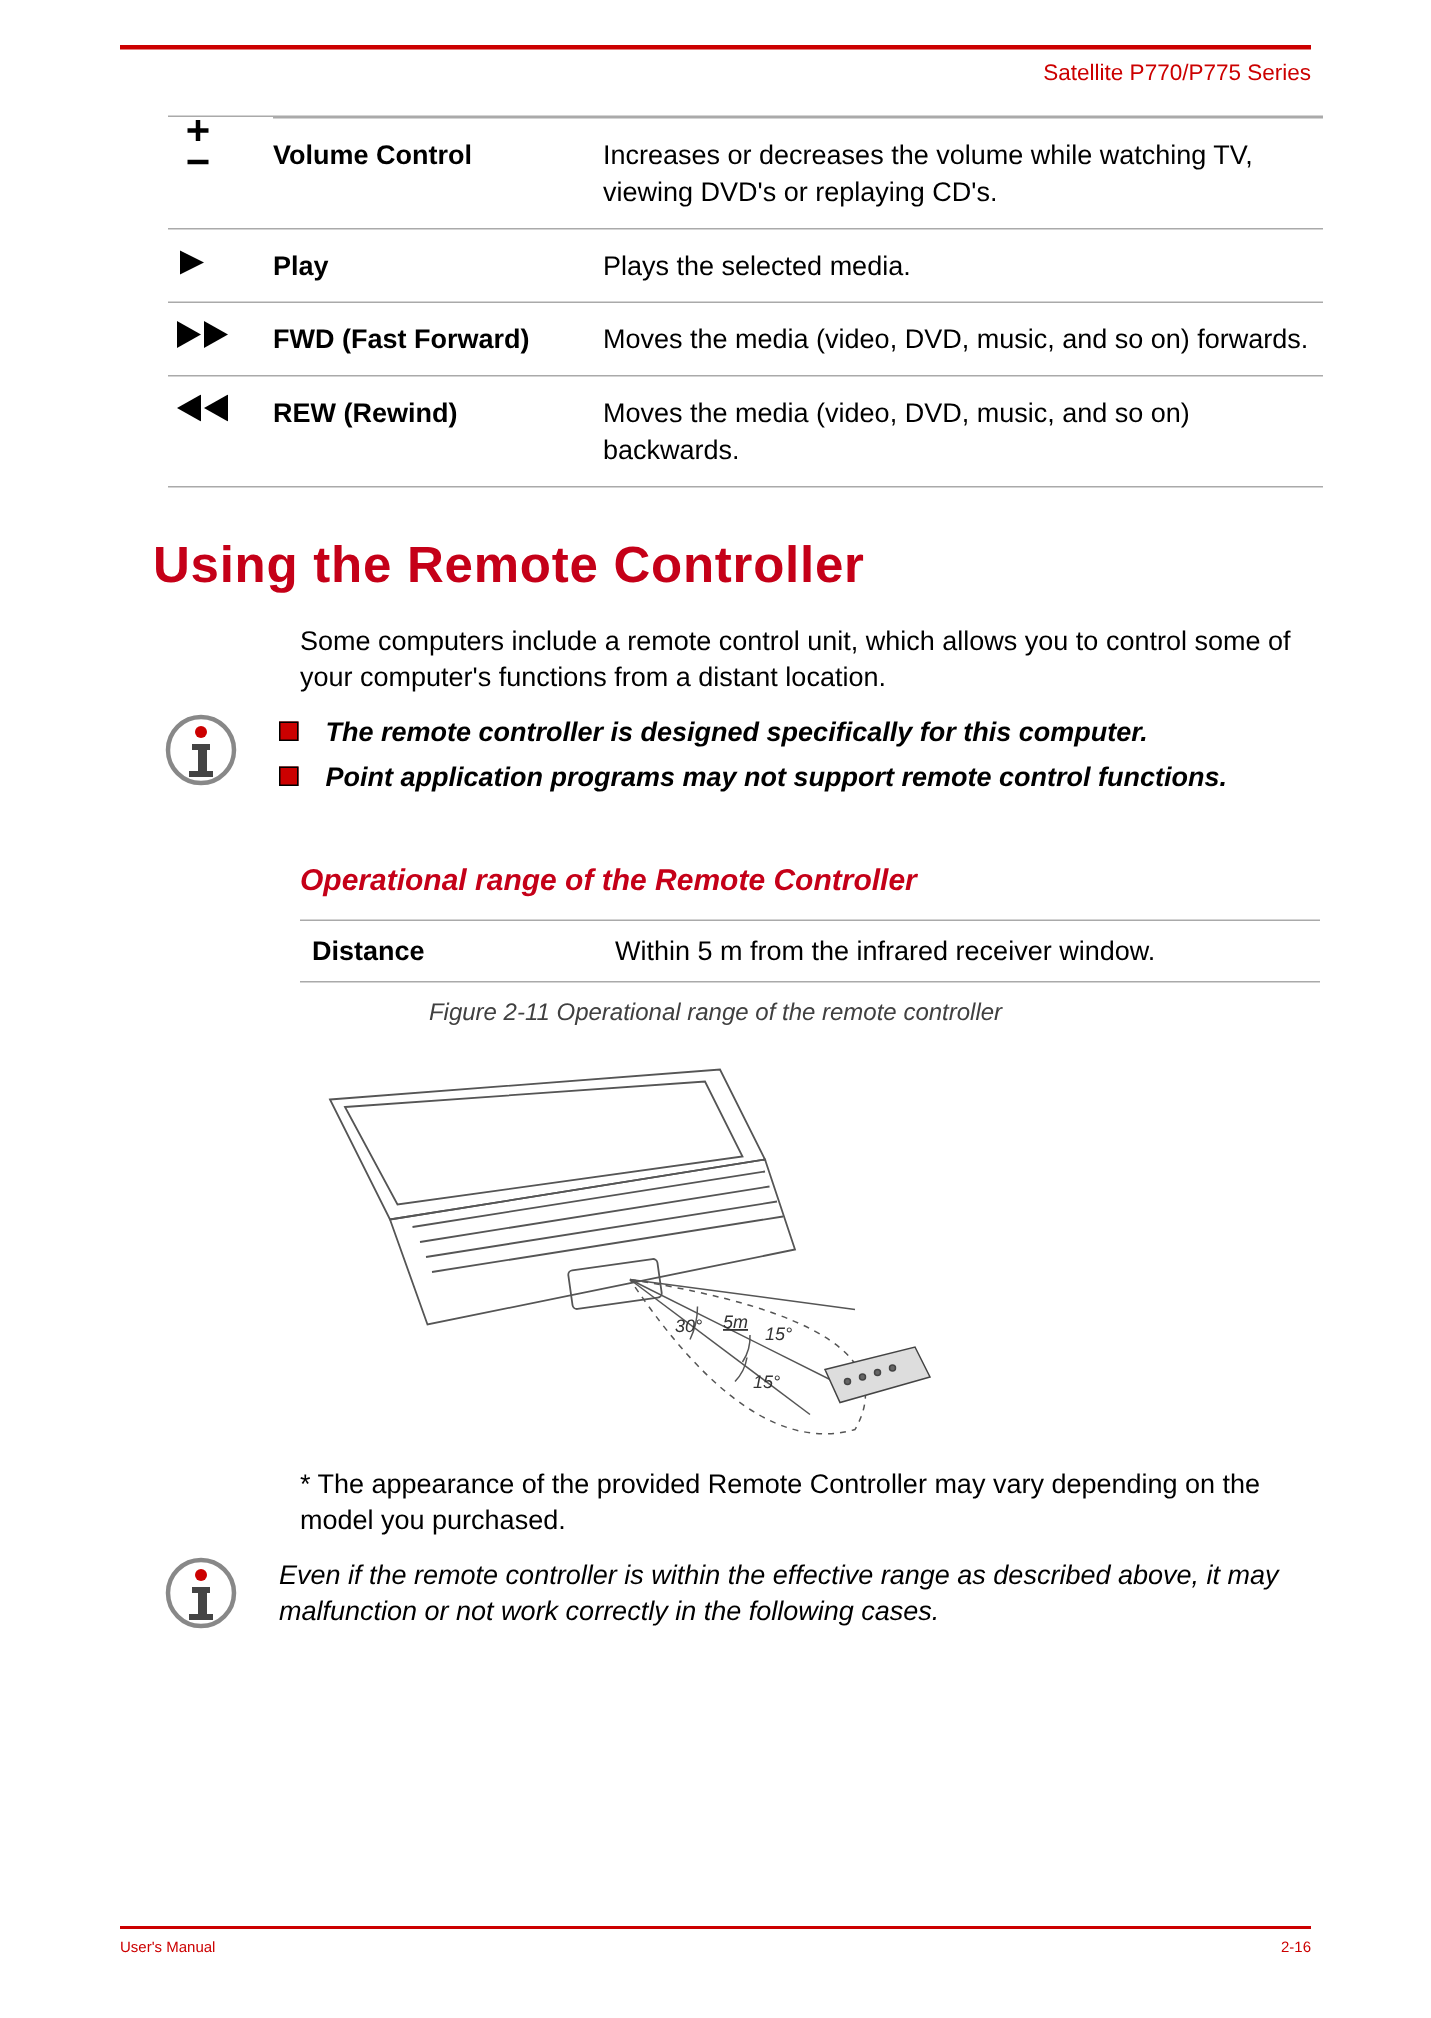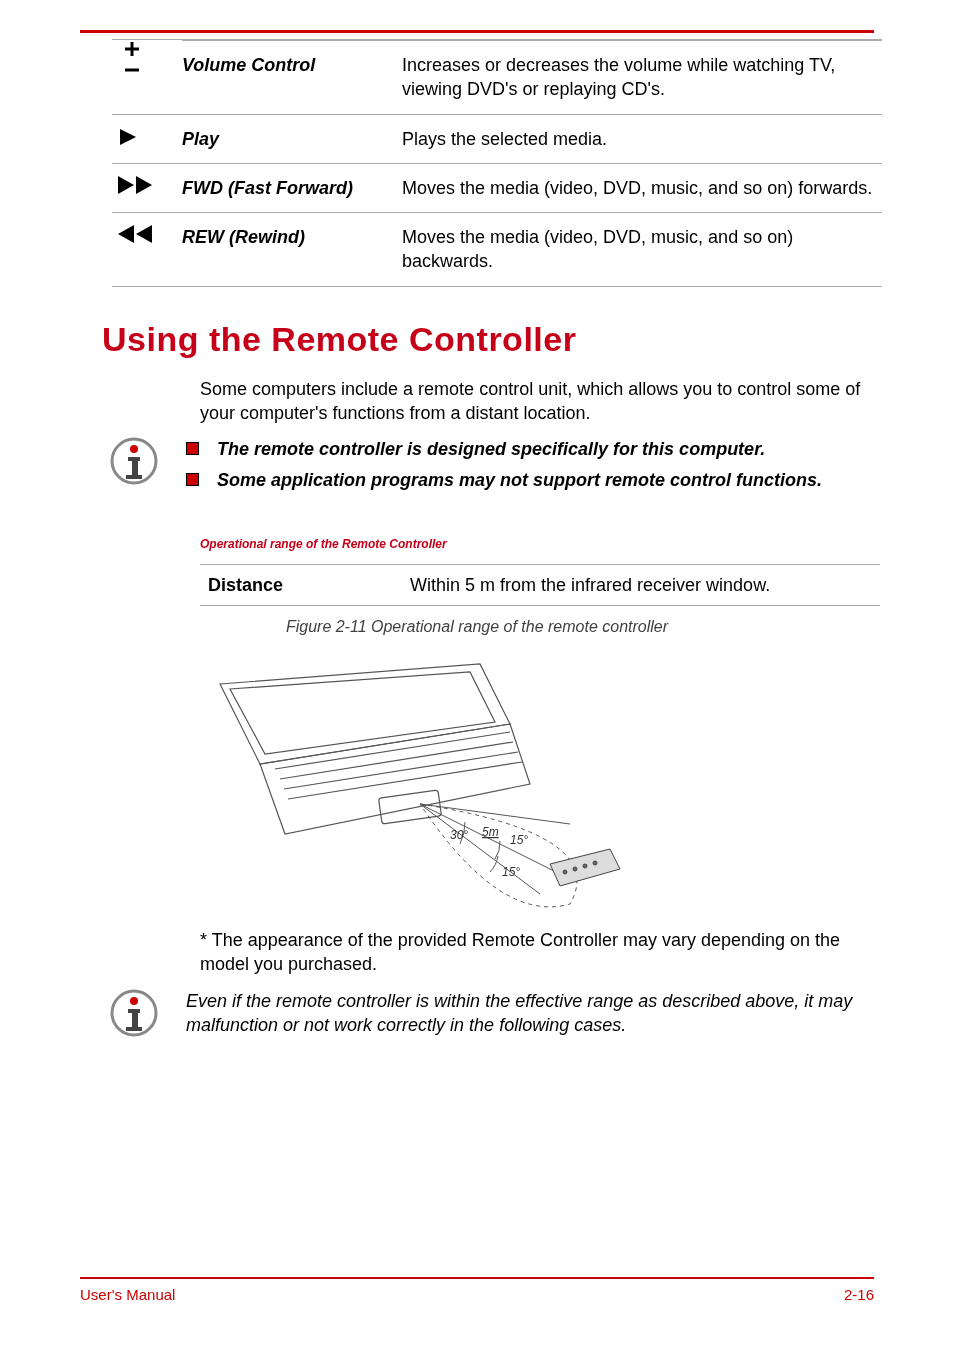--- a/index.html
+++ b/index.html
@@ -37,21 +37,20 @@
       flex-shrink: 0;
       display: flex;
       align-items: center;
       justify-content: flex-start;
       padding-left: 6px;
     }
     .ctl-label {
       width: 220px;
       flex-shrink: 0;
       font-weight: bold;
-      font-style: italic;
     }
     .ctl-desc {
       flex: 1;
     }
     .control-row.first-row {
       border-top: 1px solid #aaa;
     }
     .control-row.first-row {
       padding-top: 0;
     }
@@ -60,21 +59,21 @@
       font-weight: 900;
       font-size: 34px;
       margin: 30px 0 14px 22px;
       font-family: Arial, sans-serif;
       letter-spacing: 0.5px;
     }
     .h3-red {
       color: #c50018;
       font-weight: 900;
       font-style: italic;
-      font-size: 12px;
+      font-size: 20px;
       margin: 38px 0 12px 0;
     }
     .body-text {
       margin-left: 120px;
       margin-bottom: 12px;
     }
     .note-block {
       display: flex;
       gap: 28px;
       margin: 8px 0 8px 30px;
@@ -150,35 +149,36 @@
       right: 80px;
     }
     .footer-rule {
       border-top: 2px solid #c00;
       margin-bottom: 6px;
     }
     .footer-row {
       display: flex;
       justify-content: space-between;
       color: #c00;
-      font-size: 15px;
+      font-size: 10px;
     }
     .controls-section {
       margin-left: 32px;
       width: 770px;
     }
     .indented-section {
       margin-left: 120px;
     }
   </style>
 </head>
 <body>
 
 <div class="page">
   <div class="rule-top"></div>
+  <div class="header-label">Satellite P770/P775 Series</div>
 
   <div class="controls-section">
 
     <div class="control-row first-row">
       <div class="ctl-icon">
         <svg width="28" height="40" viewBox="0 0 28 40">
           <line x1="14" y1="2" x2="14" y2="16" stroke="#000" stroke-width="3"></line>
           <line x1="7" y1="9" x2="21" y2="9" stroke="#000" stroke-width="3"></line>
           <line x1="7" y1="30" x2="21" y2="30" stroke="#000" stroke-width="3"></line>
         </svg>
@@ -238,21 +238,21 @@
         <rect x="16" y="38" width="16" height="4" fill="#444"></rect>
       </svg>
     </div>
     <ul class="note-list">
       <li>
           <span class="bullet-sq"></span>
           <span>The remote controller is designed specifically for this computer.</span>
         </li>
       <li>
           <span class="bullet-sq"></span>
-          <span>Some application programs may not support remote control functions.</span>
+          <span>Point application programs may not support remote control functions.</span>
         </li>
     </ul>
   </div>
 
   <div class="indented-section">
     <div class="h3-red">Operational range of the Remote Controller</div>
   </div>
 
   <div class="spec-table">
     <div class="spec-row">

